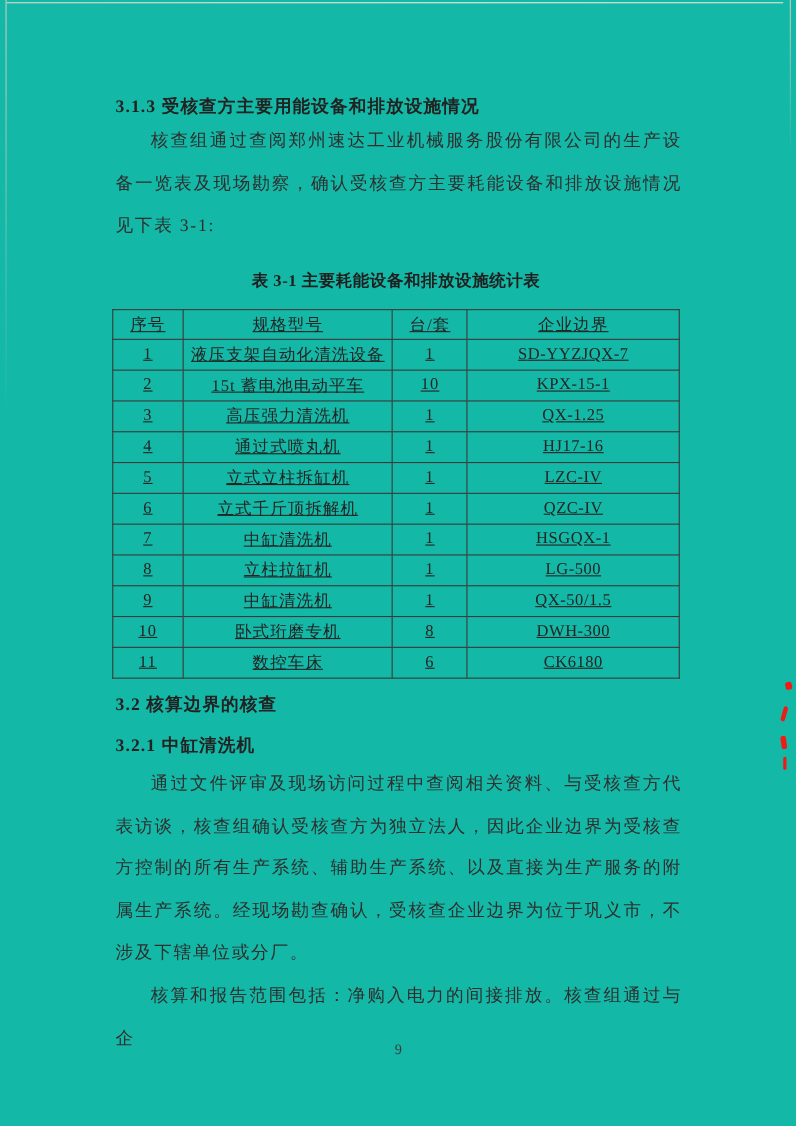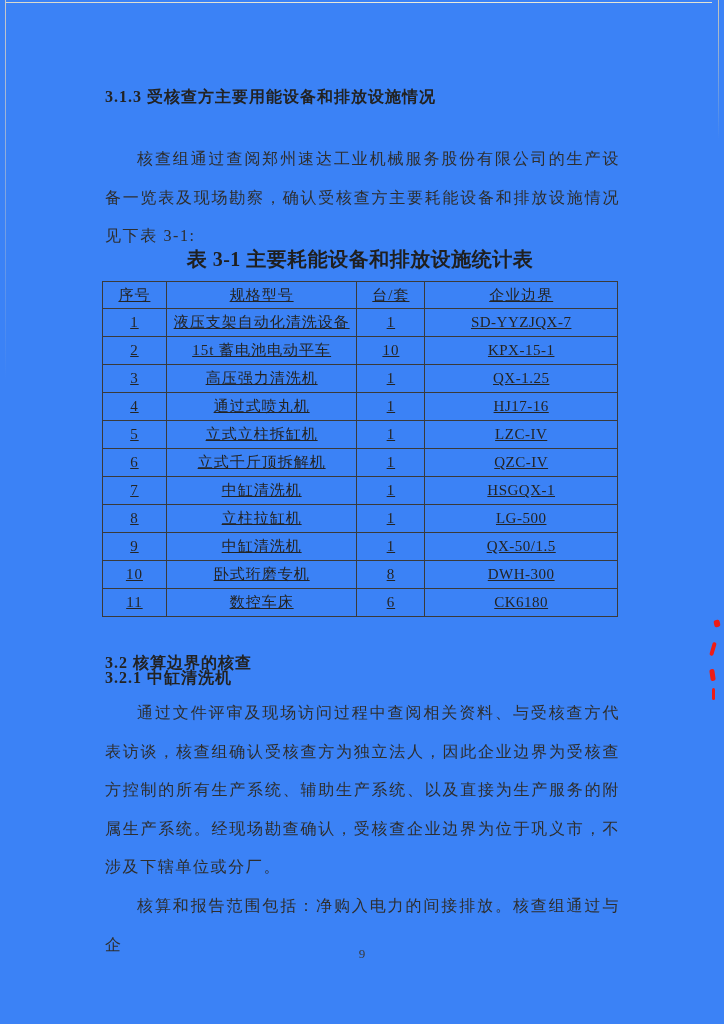--- a/index.html
+++ b/index.html
@@ -4,21 +4,21 @@
 <style>
   html, body {
     margin: 0;
     padding: 0;
     background: #ffffff;
   }
   .page {
     position: relative;
     width: 724px;
     height: 1024px;
-    background: #3b82f6;
+    background: #14b8a6;
     overflow: hidden;
     font-family: "Liberation Serif", "DejaVu Serif", serif;
     color: #2b2b2b;
   }
   
   .edge-top {
     position: absolute;
     left: 6px; top: 2px;
     width: 706px; height: 1px;
     background: linear-gradient(to right, #d9d9cd, #ececdc 60%, #e2e2d2);
@@ -40,45 +40,45 @@
     position: absolute;
     left: 105px;
     width: 516px;
     font-size: 16px;
     font-weight: bold;
     letter-spacing: 1px;
     color: #222;
     white-space: nowrap;
   }
   .h313 { top: 87px; }
-  .h32  { top: 653px; }
+  .h32  { top: 630px; }
   .h321 { top: 668px; }
 
   .para {
     position: absolute;
     left: 105px;
     width: 515px;
     font-size: 16px;
     line-height: 38.5px;
     letter-spacing: 1.6px;
     text-align: justify;
     text-align-last: left;
     text-indent: 2em;
     color: #2e2e2e;
   }
-  .p313  { top: 140px; }
+  .p313  { top: 110px; }
   .p321a { top: 694px; }
   .p321b { top: 887px; }
 
   .table-title {
     position: absolute;
     left: 102px; top: 246px;
     width: 516px;
     text-align: center;
-    font-size: 20px;
+    font-size: 15px;
     font-weight: bold;
     letter-spacing: 0.5px;
     color: #1f1f1f;
   }
 
   table.equip {
     position: absolute;
     left: 102px; top: 281px;
     width: 516px;
     border-collapse: collapse;

